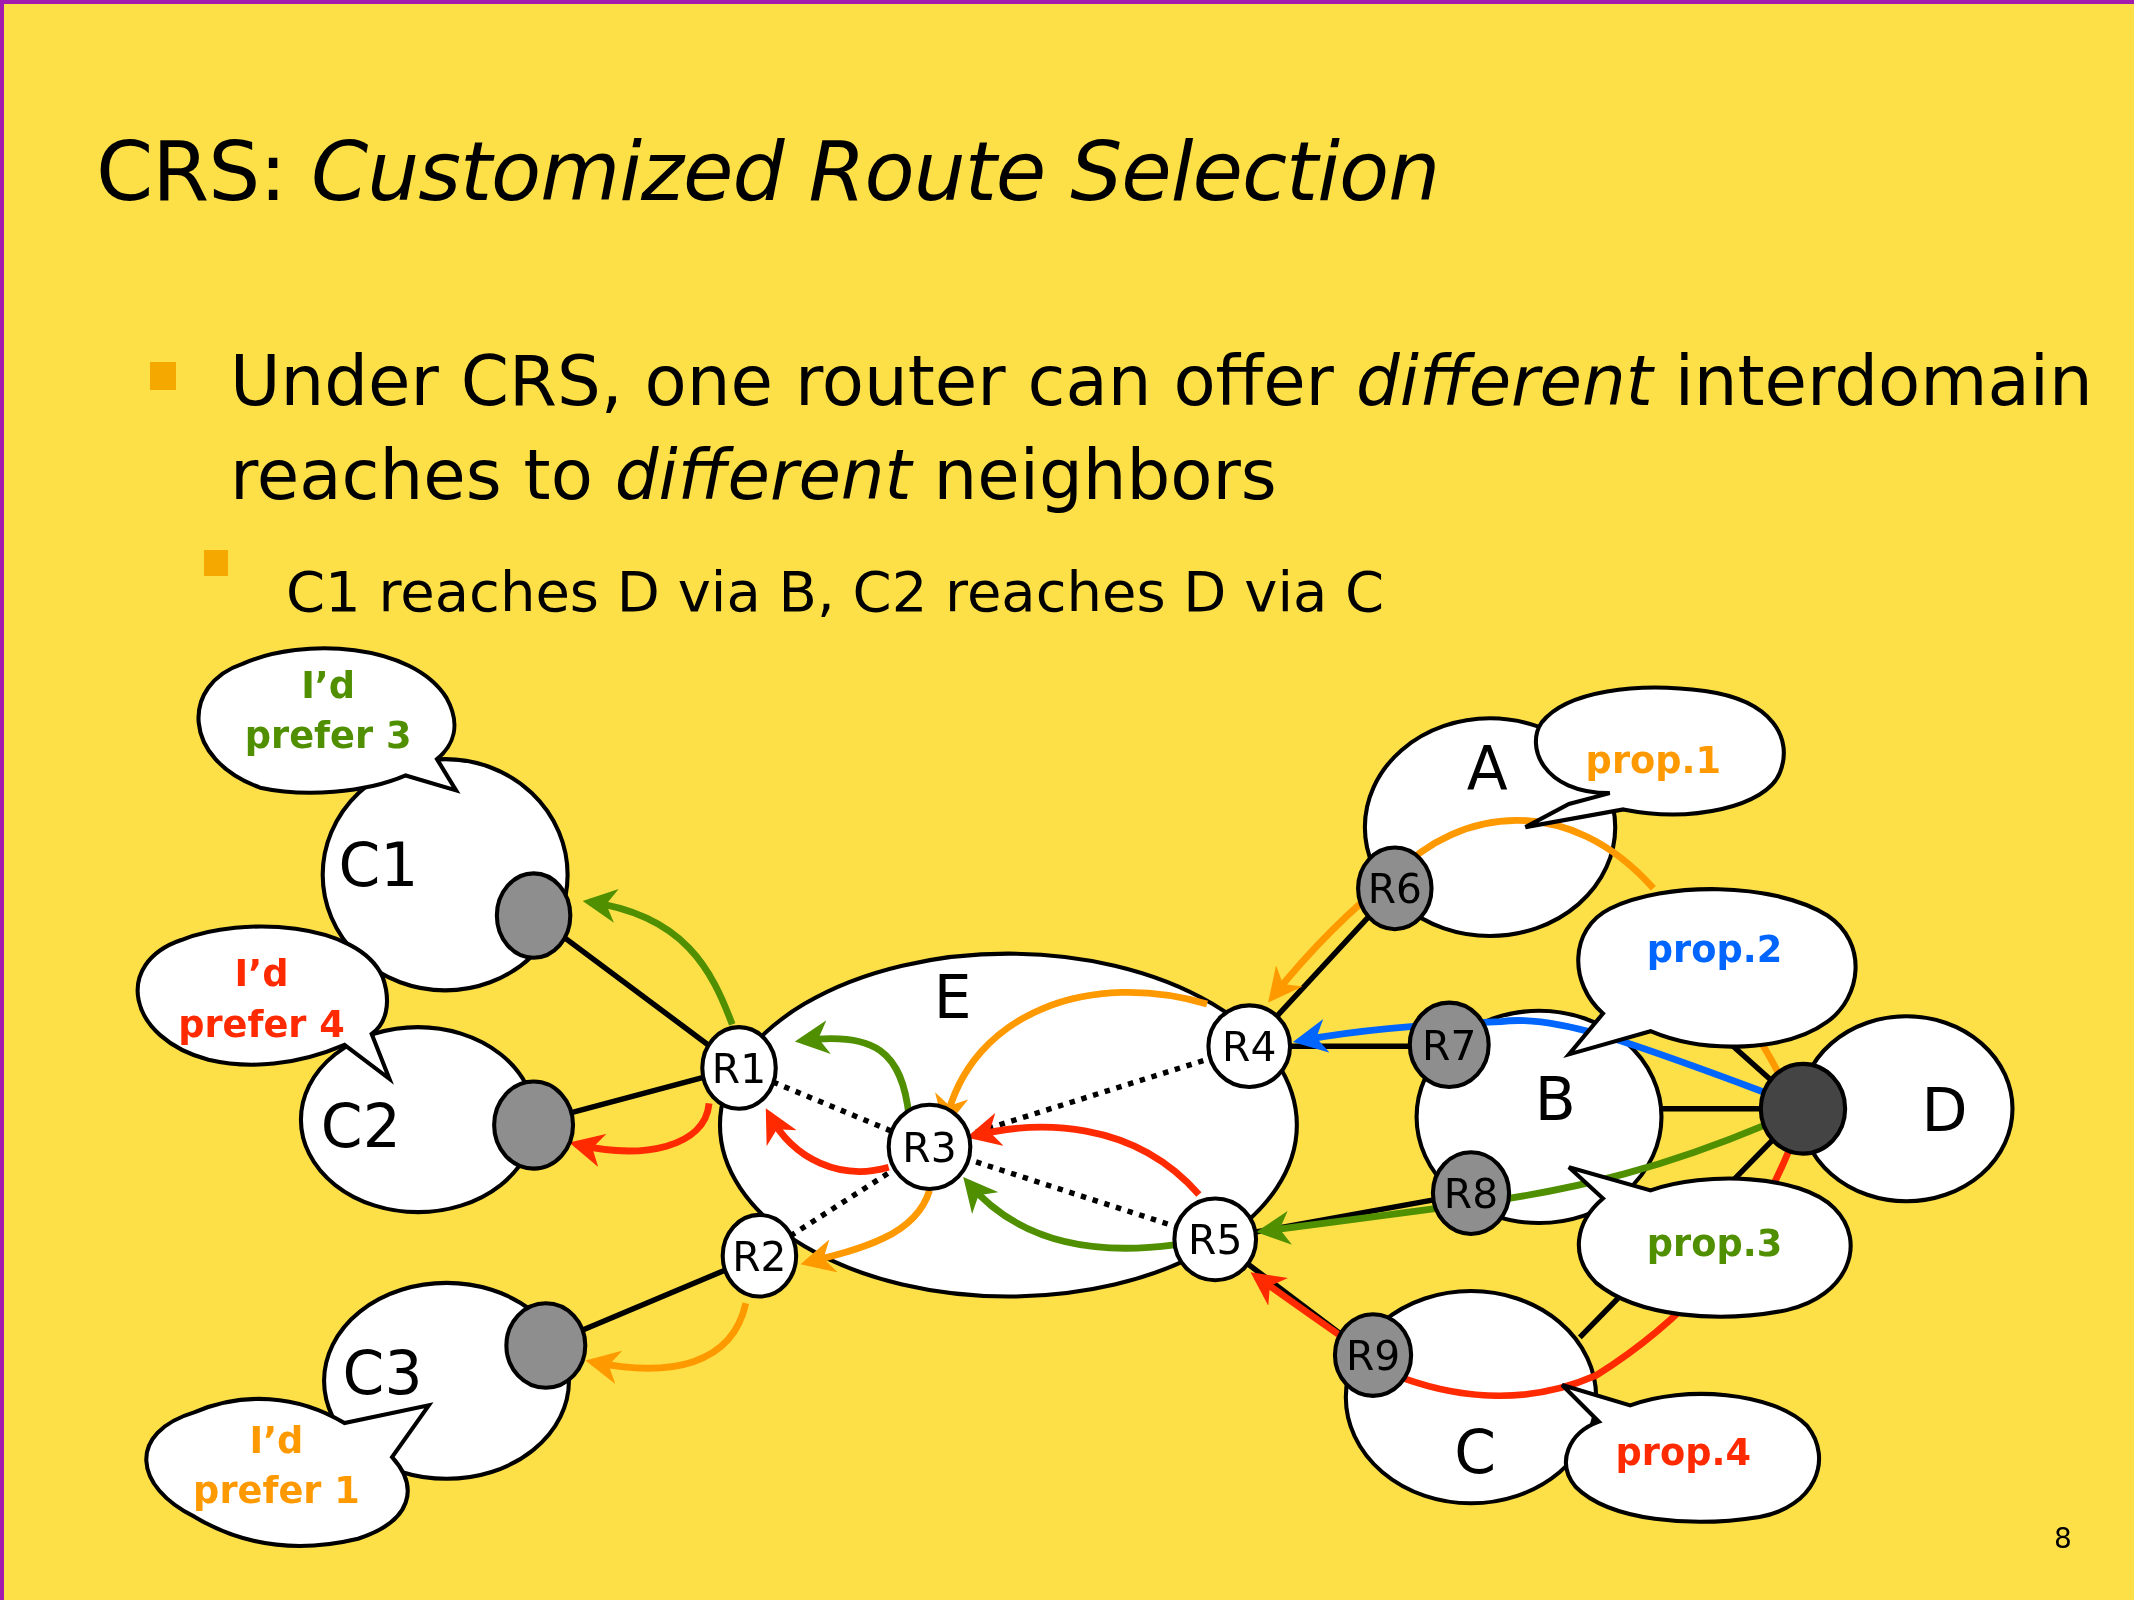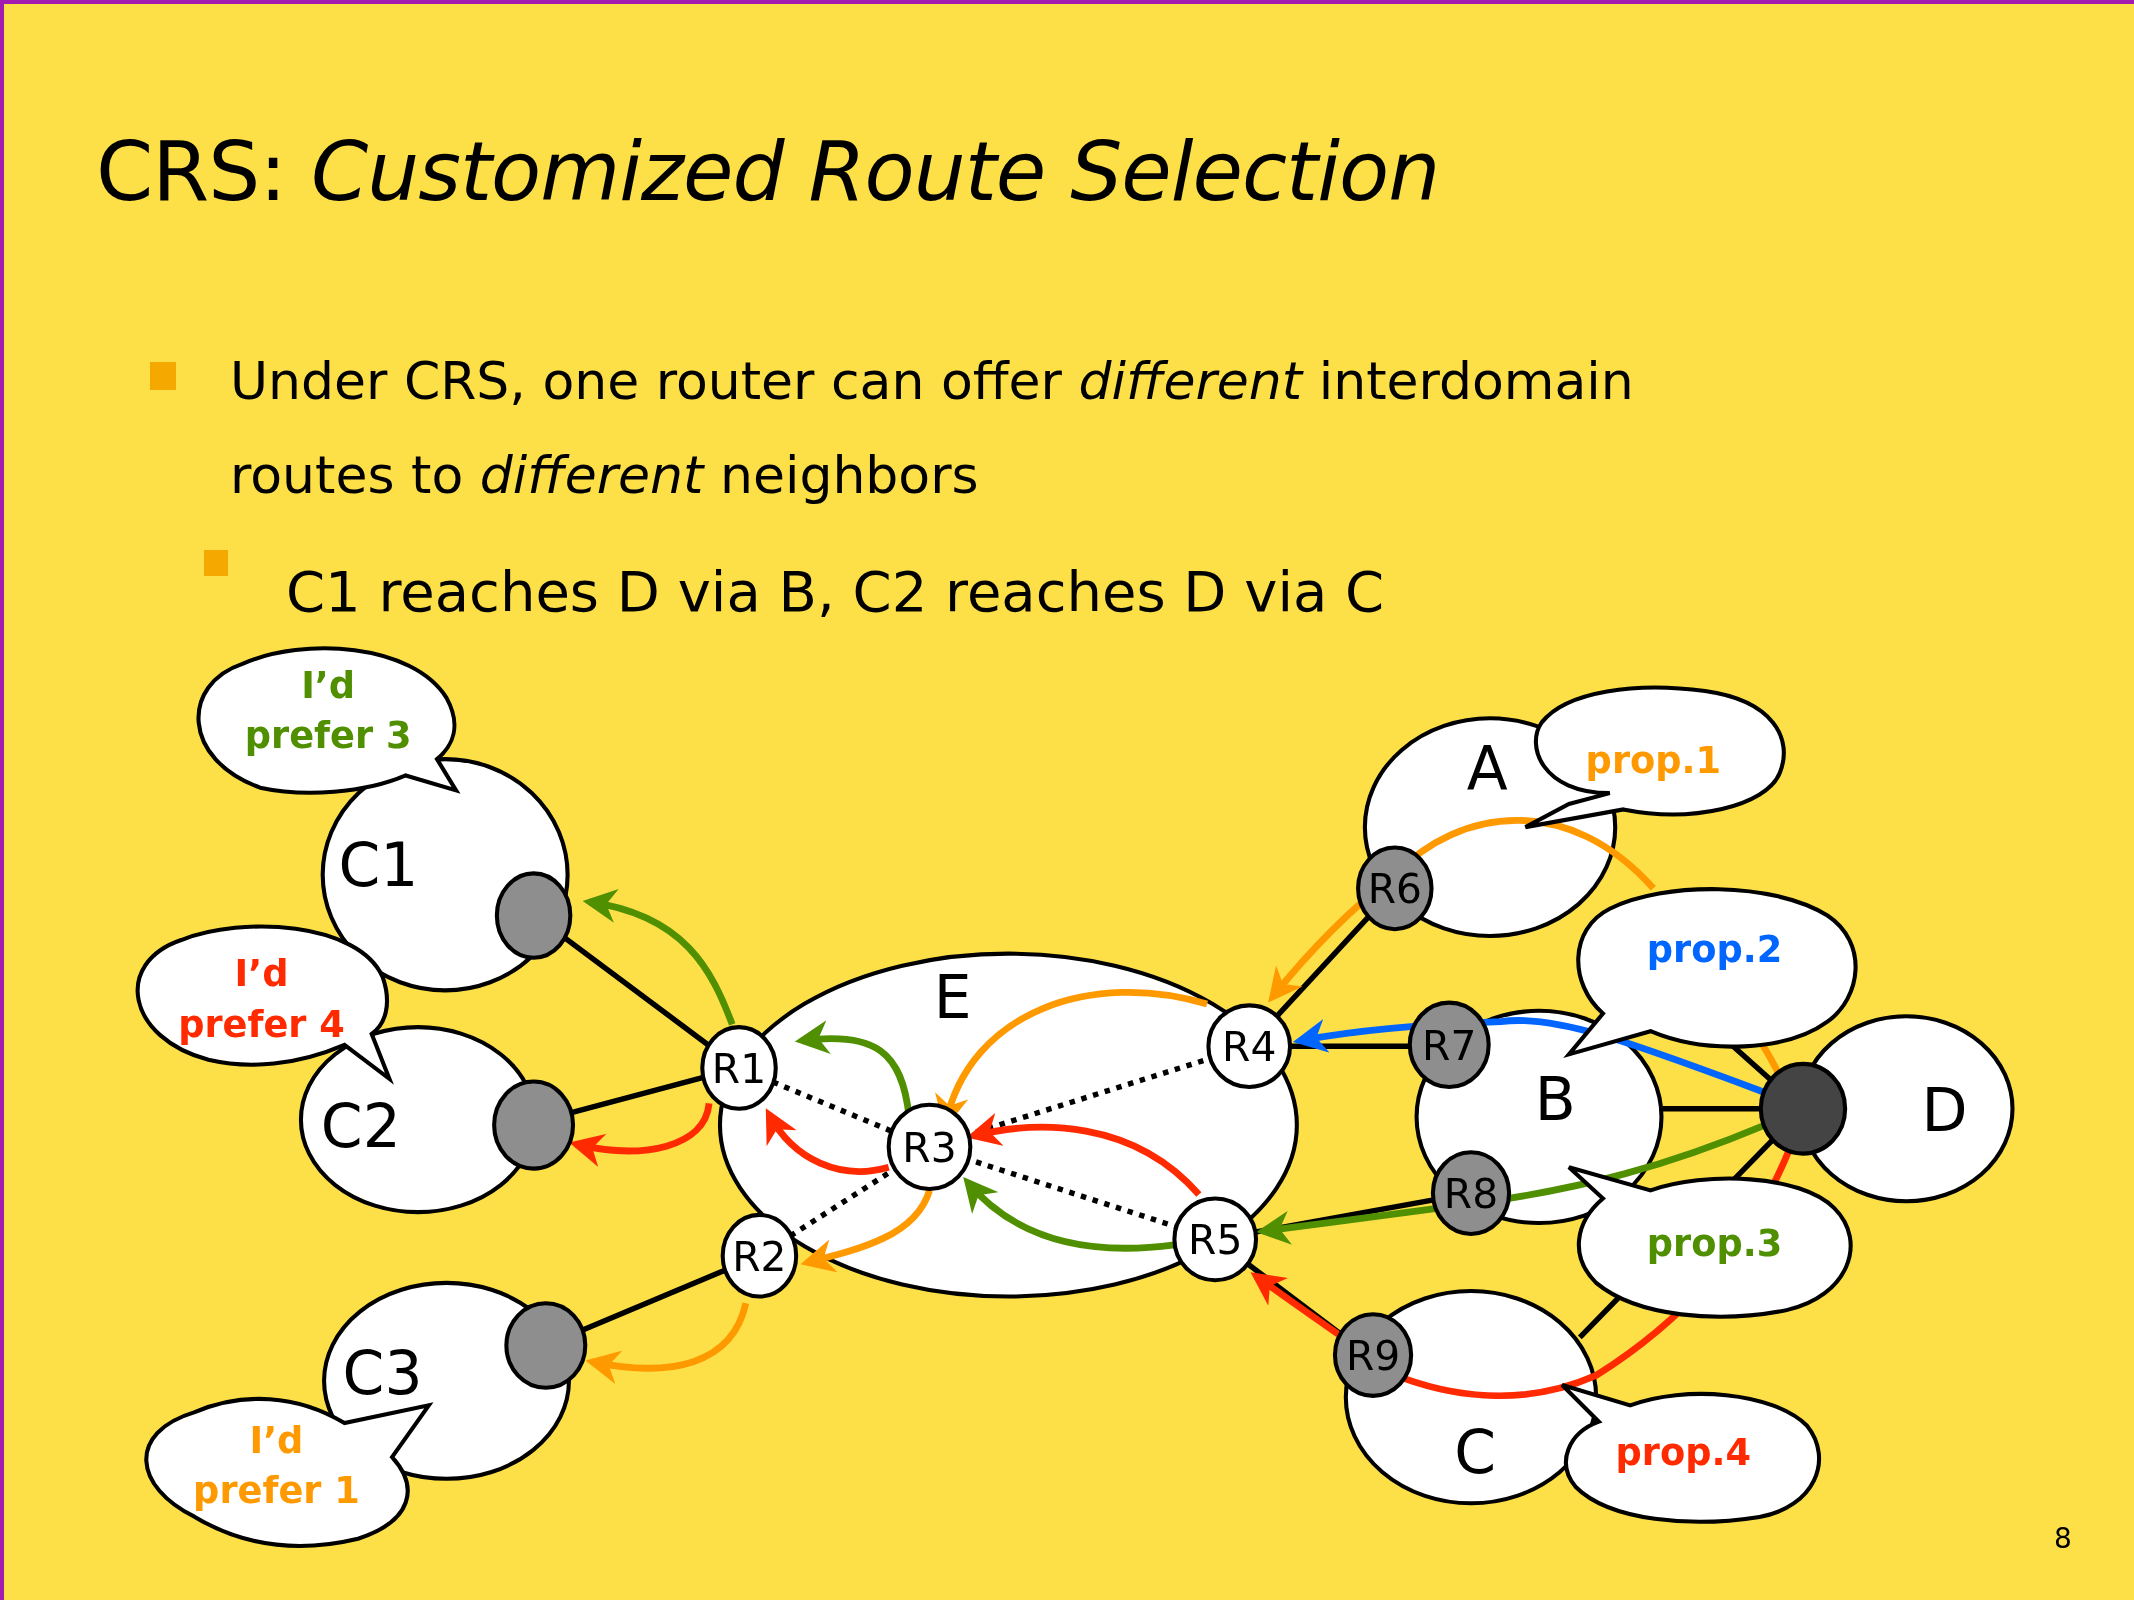--- a/index.html
+++ b/index.html
@@ -1,42 +1,42 @@
 <!DOCTYPE html>
 <html><head>
 <meta charset="utf-8">
 <style>
   html, body { margin: 0; padding: 0; background: #ffffff; }
   body { width: 2134px; height: 1600px; overflow: hidden; position: relative; }
   .slide { position: absolute; left: 0; top: 0; width: 2132px; height: 1598px; border: 4px solid #a21caf; background: #fde047; }
   .title { position: absolute; left: 92px; top: 120px; font-family: "DejaVu Sans", sans-serif; font-size: 82px; color: #000; white-space: nowrap; letter-spacing: -1px; }
   .title em { font-style: italic; }
   .bullet { position: absolute; font-family: "DejaVu Sans", sans-serif; color: #000; white-space: nowrap; }
-  .b1 { left: 226px; top: 330px; font-size: 52px; line-height: 94px; }
+  .b1 { left: 226px; top: 330px; font-size: 69px; line-height: 94px; }
   .b2 { left: 282px; top: 516px; font-size: 56px; margin-top: 39px; }
   .sq { position: absolute; background: #f5a800; }
   .sq1 { left: 146px; top: 358px; width: 26px; height: 28px; }
   .sq2 { left: 200px; top: 546px; width: 24px; height: 26px; }
   em.it { font-style: italic; }
   svg.diagram { position: absolute; left: 0; top: 0; }
   .node-label { font-family: "DejaVu Sans", sans-serif; font-size: 30px; fill: #000; }
   .as-label { font-family: "DejaVu Sans", sans-serif; font-size: 44px; fill: #000; }
   .bubble-text { font-family: "DejaVu Sans", sans-serif; font-weight: bold; font-size: 27px; }
   .page-num { position: absolute; left: 2050px; top: 1518px; font-family: "DejaVu Sans", sans-serif; font-size: 28px; color: #000; }
 </style>
 </head>
 <body>
 
 <div class="slide">
   <div class="title"><span>CRS: </span><em>Customized Route Selection</em></div>
 
   <div class="sq sq1"></div>
   <div class="bullet b1">
     <span>Under CRS, one router can offer </span><em class="it">different</em><span> interdomain</span><br>
-    <span>routes to </span><em class="it">different</em><span> neighbors</span>
+    <span>reaches to </span><em class="it">different</em><span> neighbors</span>
   </div>
 
   <div class="sq sq2"></div>
   <div class="bullet b2">C1 reaches D via B, C2 reaches D via C</div>
 
   <svg class="diagram" width="2134" height="1600" viewBox="0 0 1568 1176">
     <defs>
       <marker id="ah-orange" viewBox="0 0 10 10" refX="8" refY="5" markerWidth="5" markerHeight="5" orient="auto-start-reverse">
           <path d="M0,0 L10,5 L0,10 L3,5 z" fill="#ff9900"></path>
         </marker>

